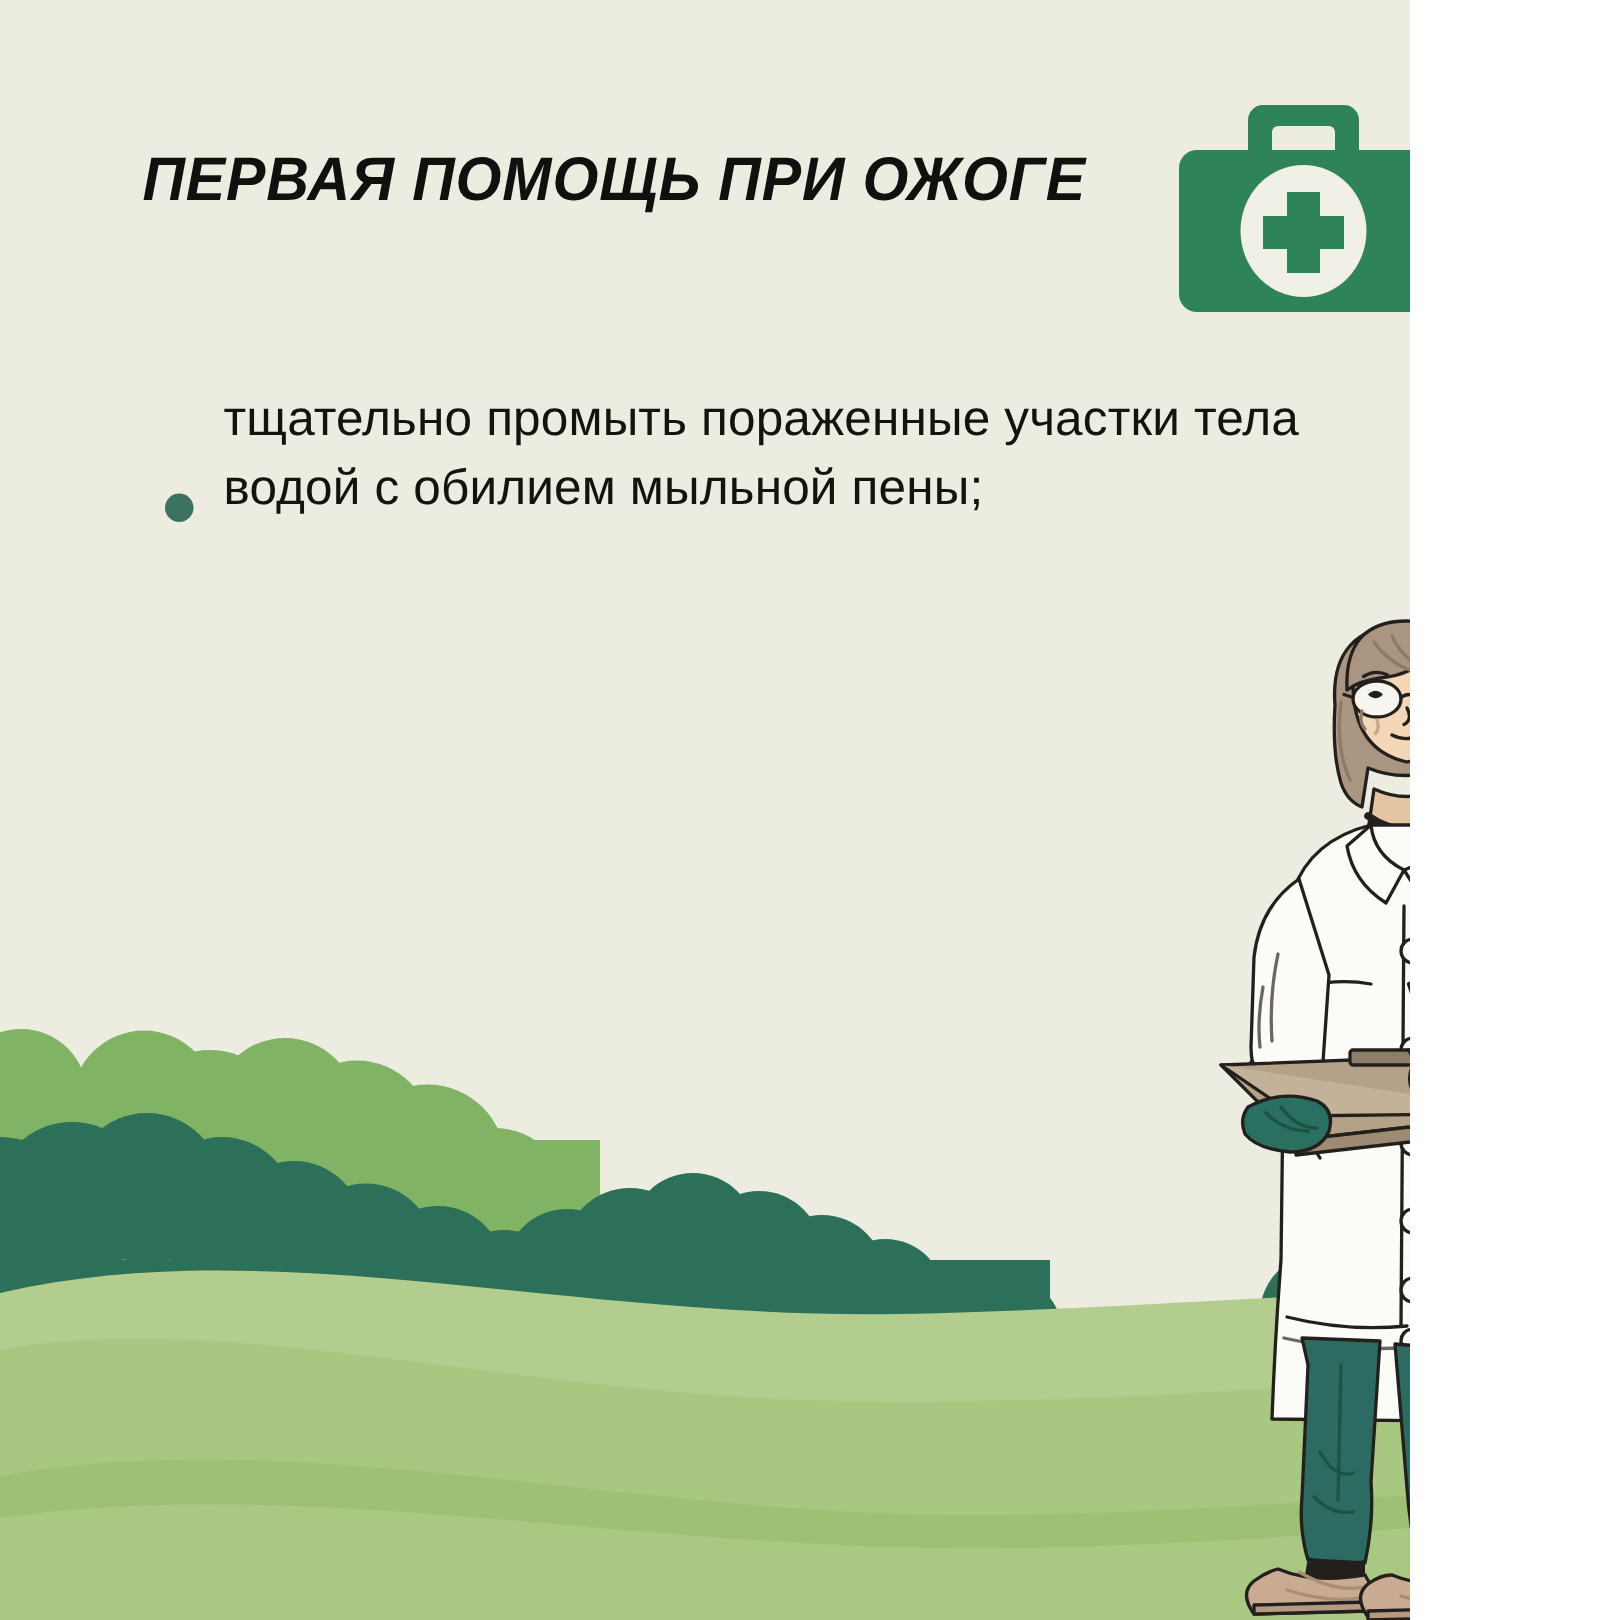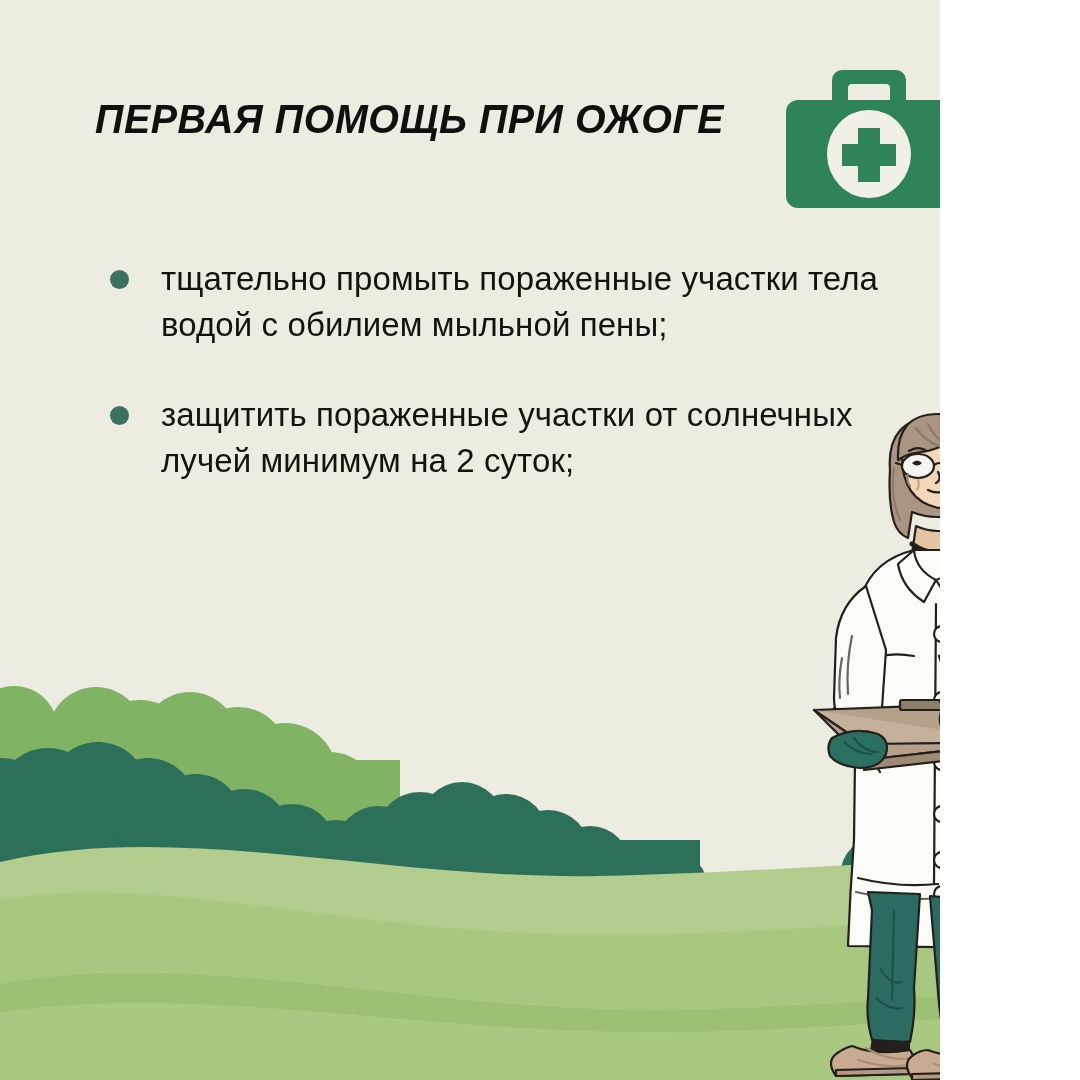--- a/index.html
+++ b/index.html
@@ -64,23 +64,22 @@
   
   .bullets {
     position: absolute;
     left: 110px;
     top: 256px;
     width: 790px;
   }
   .bullet-item {
     position: relative;
     display: flex;
-    align-items: flex-start;
+    align-items: flex-end;
     margin-bottom: 44px;
-    gap: 12px;
   }
   .dot {
     flex: 0 0 auto;
     width: 19px;
     height: 19px;
     border-radius: 50%;
     background: #3d7262;
     margin-top: 14px;
     margin-right: 20px;
   }
@@ -199,24 +198,20 @@
     <path d="M56 94 q-18 2 -26 16 q10 -4 16 -3 q-8 5 -9 13 q8 -8 19 -9 q11 1 19 9 q-1 -8 -9 -13 q6 -1 16 3 q-8 -14 -26 -16 z"></path>
   </svg>
 
   <div class="bullets">
 
     <div class="bullet-item">
       <span class="dot"></span>
       <span class="bullet-text">тщательно промыть пораженные участки тела водой с обилием мыльной пены;</span>
     </div>
 
-    <div class="bullet-item">
-      <span class="dot"></span>
-      <span class="bullet-text">защитить пораженные участки от солнечных лучей минимум на 2 суток;</span>
-    </div>
 
 
   </div>
 
   <svg class="doctor" viewBox="0 0 284 672" xmlns="http://www.w3.org/2000/svg">
     <g stroke="#231f1c" stroke-width="2.2" stroke-linejoin="round" stroke-linecap="round" fill="none">
 
       <path d="M120 118 q22 10 44 0 l4 28 q-26 14 -52 0 z" fill="#e3c5a3" stroke="#231f1c"></path>
 
       <path d="M94 62 q-4 -52 48 -54 q52 2 50 54 q2 34 -6 54 q-6 12 -14 14 l-4 -26 q-28 10 -52 0 l-4 26 q-10 -4 -14 -16 q-6 -20 -4 -52 z" fill="#a99581" stroke="#231f1c"></path>

